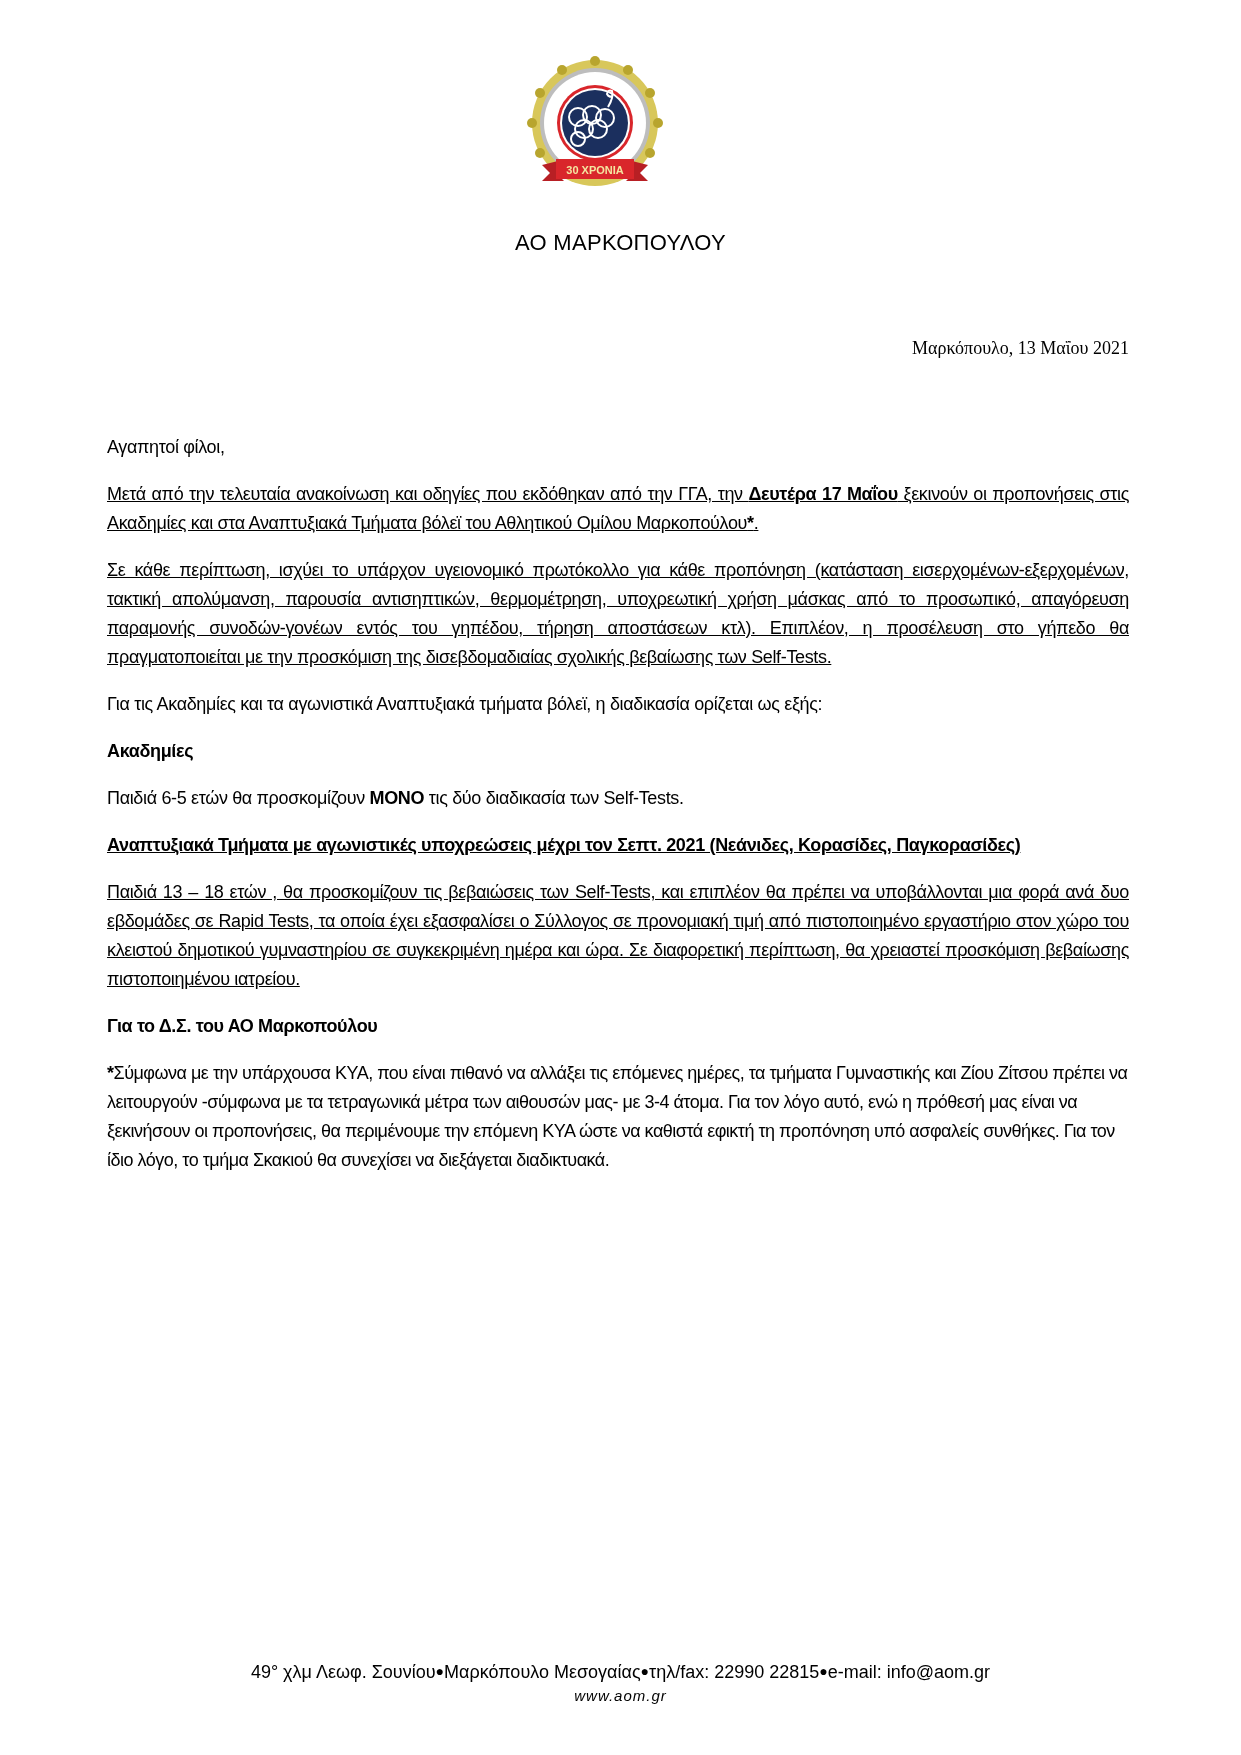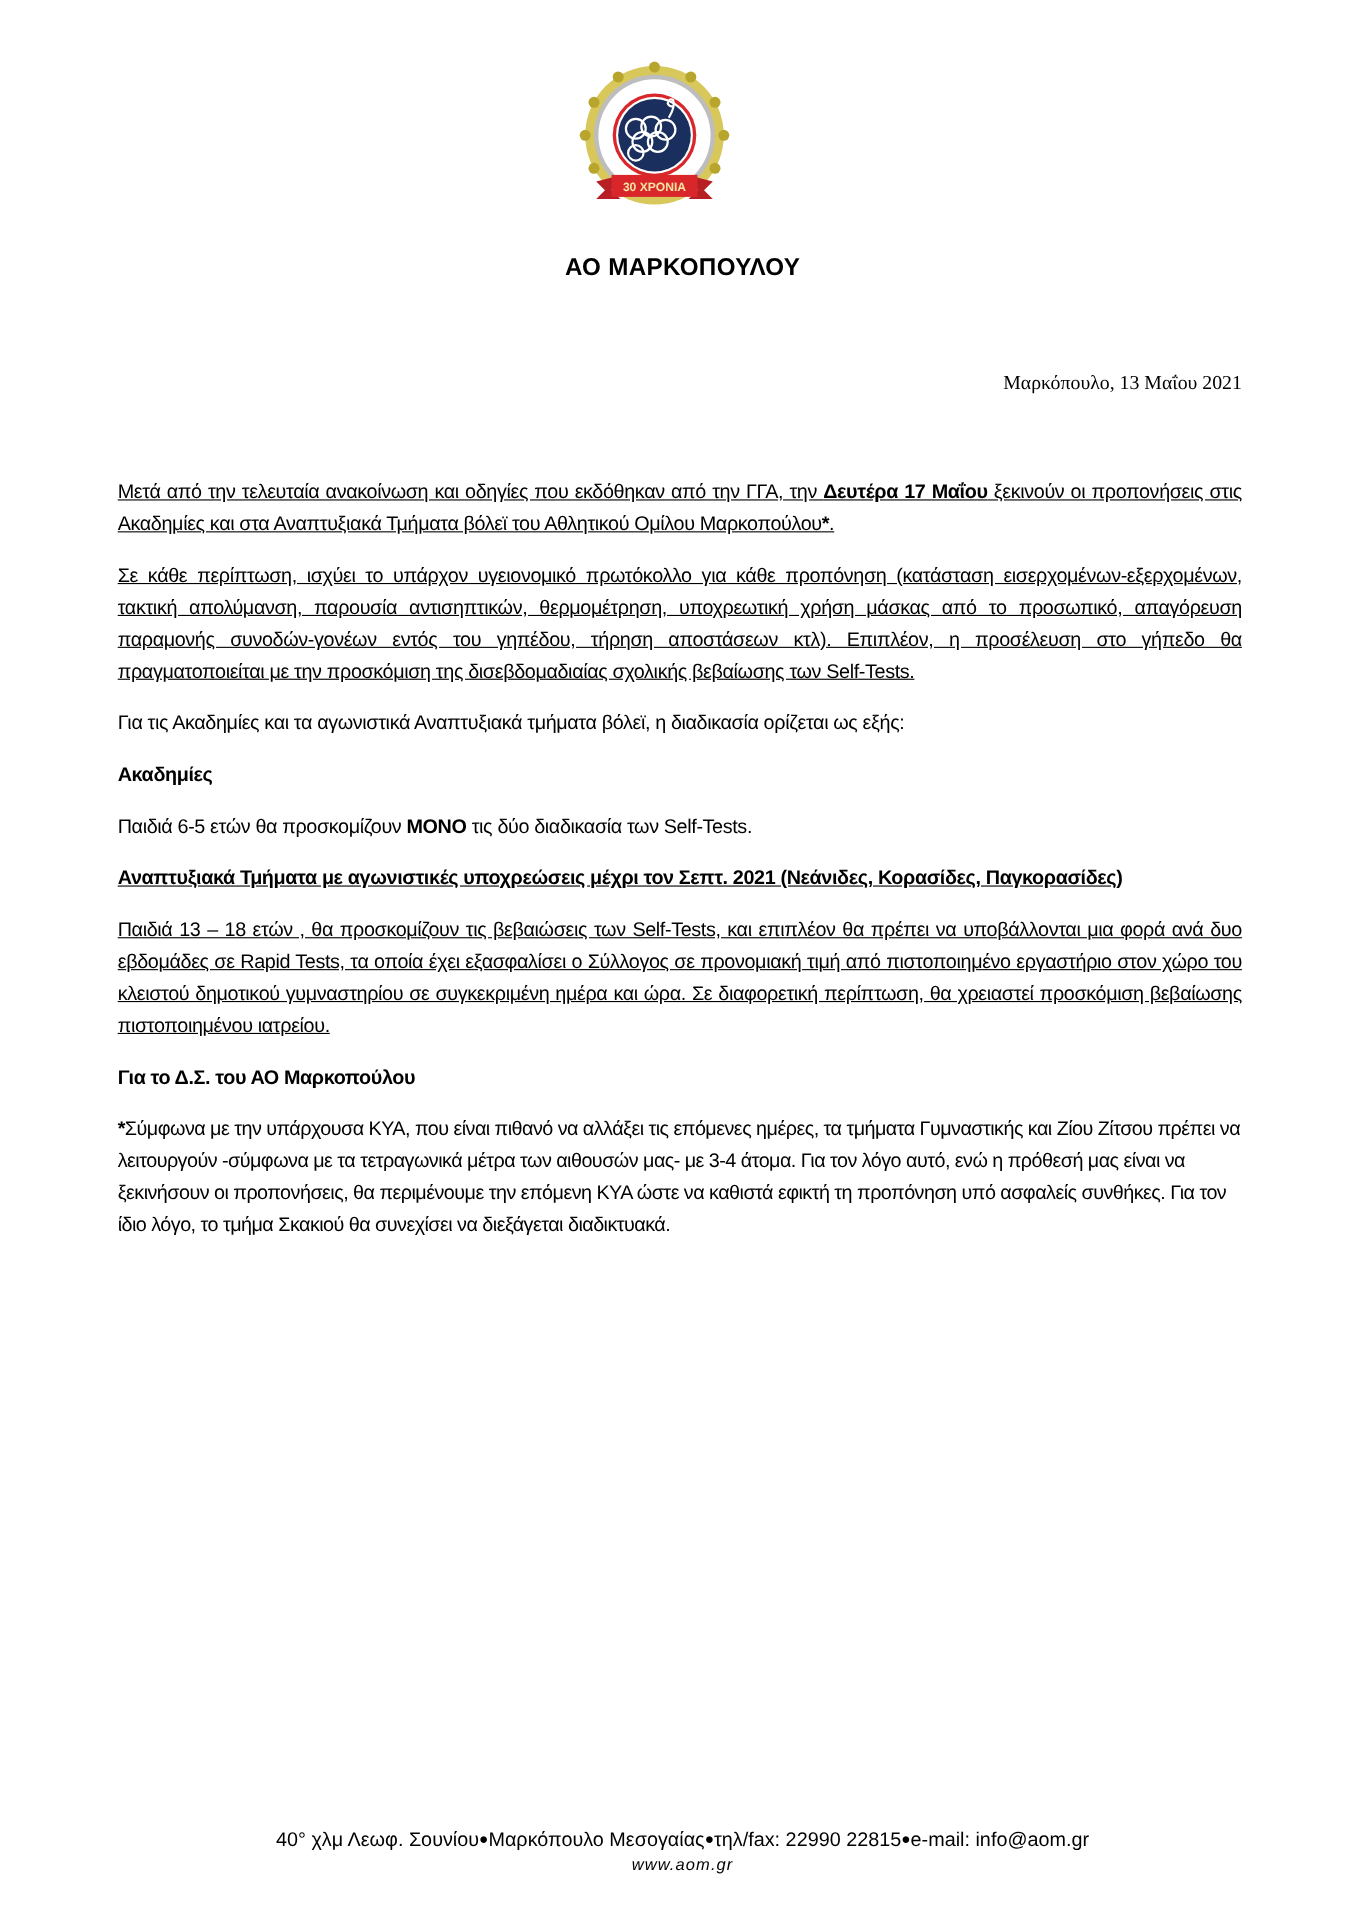--- a/index.html
+++ b/index.html
@@ -3,21 +3,21 @@
 <meta charset="utf-8">
 <style>
   html, body { margin: 0; padding: 0; background: #ffffff; }
   body {
     width: 1241px; height: 1755px; position: relative; overflow: hidden;
     font-family: "Liberation Sans", sans-serif; color: #000;
   }
   .logo { position: absolute; left: 520px; top: 55px; width: 150px; height: 150px; }
   .club-title {
     position: absolute; left: 0; width: 1241px; top: 230px; text-align: center;
-    font-weight: bold; font-size: 22px; letter-spacing: 0.3px;
+    font-weight: normal; font-size: 22px; letter-spacing: 0.3px;
   }
   .date-line {
     position: absolute; right: 112px; top: 338px; font-size: 18px;
     font-family: Liberation Serif, serif;
   }
   .content {
     position: absolute; left: 107px; width: 1022px; top: 433px;
     font-size: 18px; line-height: 29px;
     font-family: "Liberation Sans", sans-serif;
     letter-spacing: -0.35px;
@@ -73,20 +73,21 @@
     <rect x="36" y="104" width="78" height="20" fill="#d9262b"></rect>
     <text x="75" y="119" text-anchor="middle" font-family="Liberation Sans, sans-serif" font-size="11" font-weight="bold" fill="#f4e6a0">30 ΧΡΟΝΙΑ</text>
   </svg>
 </div>
 
 <div class="club-title">ΑΟ ΜΑΡΚΟΠΟΥΛΟΥ</div>
 
 <div class="date-line">Μαρκόπουλο,  13 Μαΐου 2021</div>
 
 <div class="content">
+  <p>Αγαπητοί φίλοι,</p>
 
   <p class="justify">
     <span>Μετά από την  τελευταία ανακοίνωση και οδηγίες που εκδόθηκαν από την ΓΓΑ, την </span><span class="bold">Δευτέρα 17 Μαΐου</span><span> ξεκινούν οι προπονήσεις στις Ακαδημίες και στα Αναπτυξιακά Τμήματα βόλεϊ του Αθλητικού Ομίλου Μαρκοπούλου</span><span class="bold">*</span><span>.</span>
   </p>
 
   <p class="justify">Σε κάθε περίπτωση, ισχύει το υπάρχον υγειονομικό πρωτόκολλο για κάθε προπόνηση (κατάσταση εισερχομένων-εξερχομένων, τακτική απολύμανση, παρουσία αντισηπτικών, θερμομέτρηση, υποχρεωτική χρήση μάσκας από το προσωπικό, απαγόρευση παραμονής συνοδών-γονέων εντός του γηπέδου, τήρηση αποστάσεων κτλ). Επιπλέον, η προσέλευση στο γήπεδο θα πραγματοποιείται με την προσκόμιση της δισεβδομαδιαίας σχολικής βεβαίωσης των Self-Tests.</p>
 
   <p>Για τις Ακαδημίες και τα αγωνιστικά Αναπτυξιακά τμήματα βόλεϊ, η διαδικασία ορίζεται ως εξής:</p>
 
   <p class="bold">Ακαδημίες</p>
@@ -101,16 +102,16 @@
 
   <p class="bold right">Για το Δ.Σ. του ΑΟ Μαρκοπούλου</p>
 
   <p class="footnote">
     <span class="bold">*</span><span>Σύμφωνα με την υπάρχουσα ΚΥΑ, που είναι πιθανό να αλλάξει τις επόμενες ημέρες, τα τμήματα Γυμναστικής και Ζίου Ζίτσου πρέπει να λειτουργούν  -σύμφωνα με τα τετραγωνικά μέτρα των αιθουσών μας- με 3-4 άτομα. Για τον λόγο αυτό, ενώ η πρόθεσή μας είναι να ξεκινήσουν οι προπονήσεις, θα περιμένουμε την επόμενη ΚΥΑ ώστε να καθιστά εφικτή τη προπόνηση υπό ασφαλείς συνθήκες. Για τον ίδιο λόγο, το τμήμα Σκακιού θα συνεχίσει να διεξάγεται διαδικτυακά.</span>
   </p>
 </div>
 
 <div class="footer">
   <div>
-    <span>40° χλμ Λεωφ. Σουνίου</span><span class="dot">●</span><span>Μαρκόπουλο Μεσογαίας</span><span class="dot">●</span><span>τηλ/fax: 22990 22815</span><span class="dot">●</span><span>e-mail: info@aom.gr</span>
+    <span>49° χλμ Λεωφ. Σουνίου</span><span class="dot">●</span><span>Μαρκόπουλο Μεσογαίας</span><span class="dot">●</span><span>τηλ/fax: 22990 22815</span><span class="dot">●</span><span>e-mail: info@aom.gr</span>
   </div>
   <div class="web">www.aom.gr</div>
 </div>
 
 </body></html>

